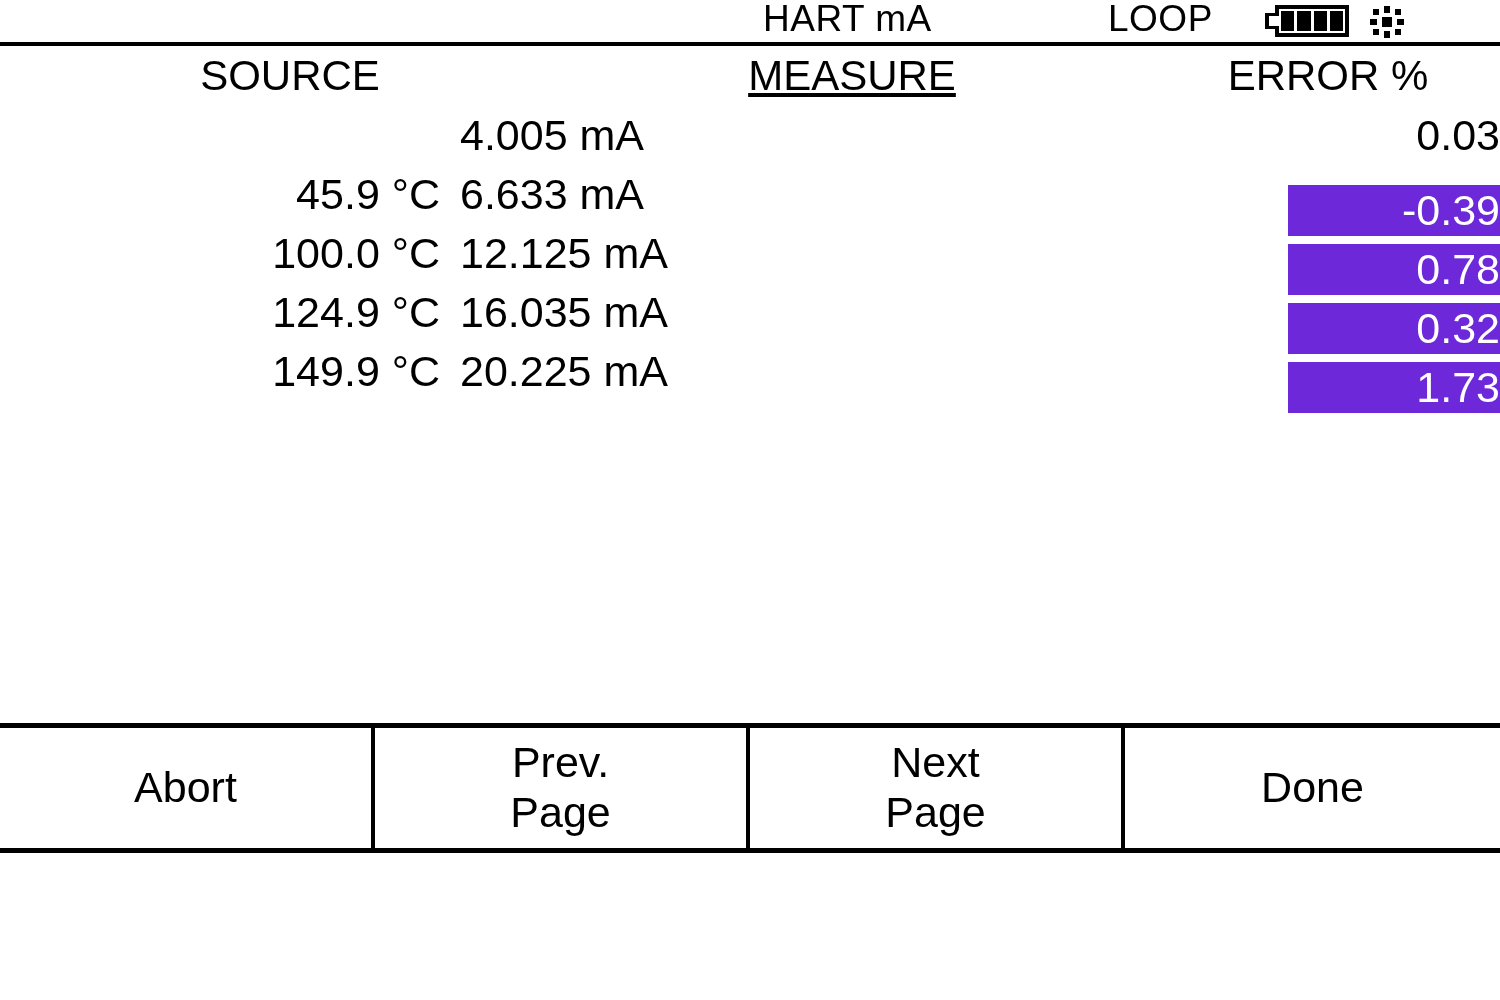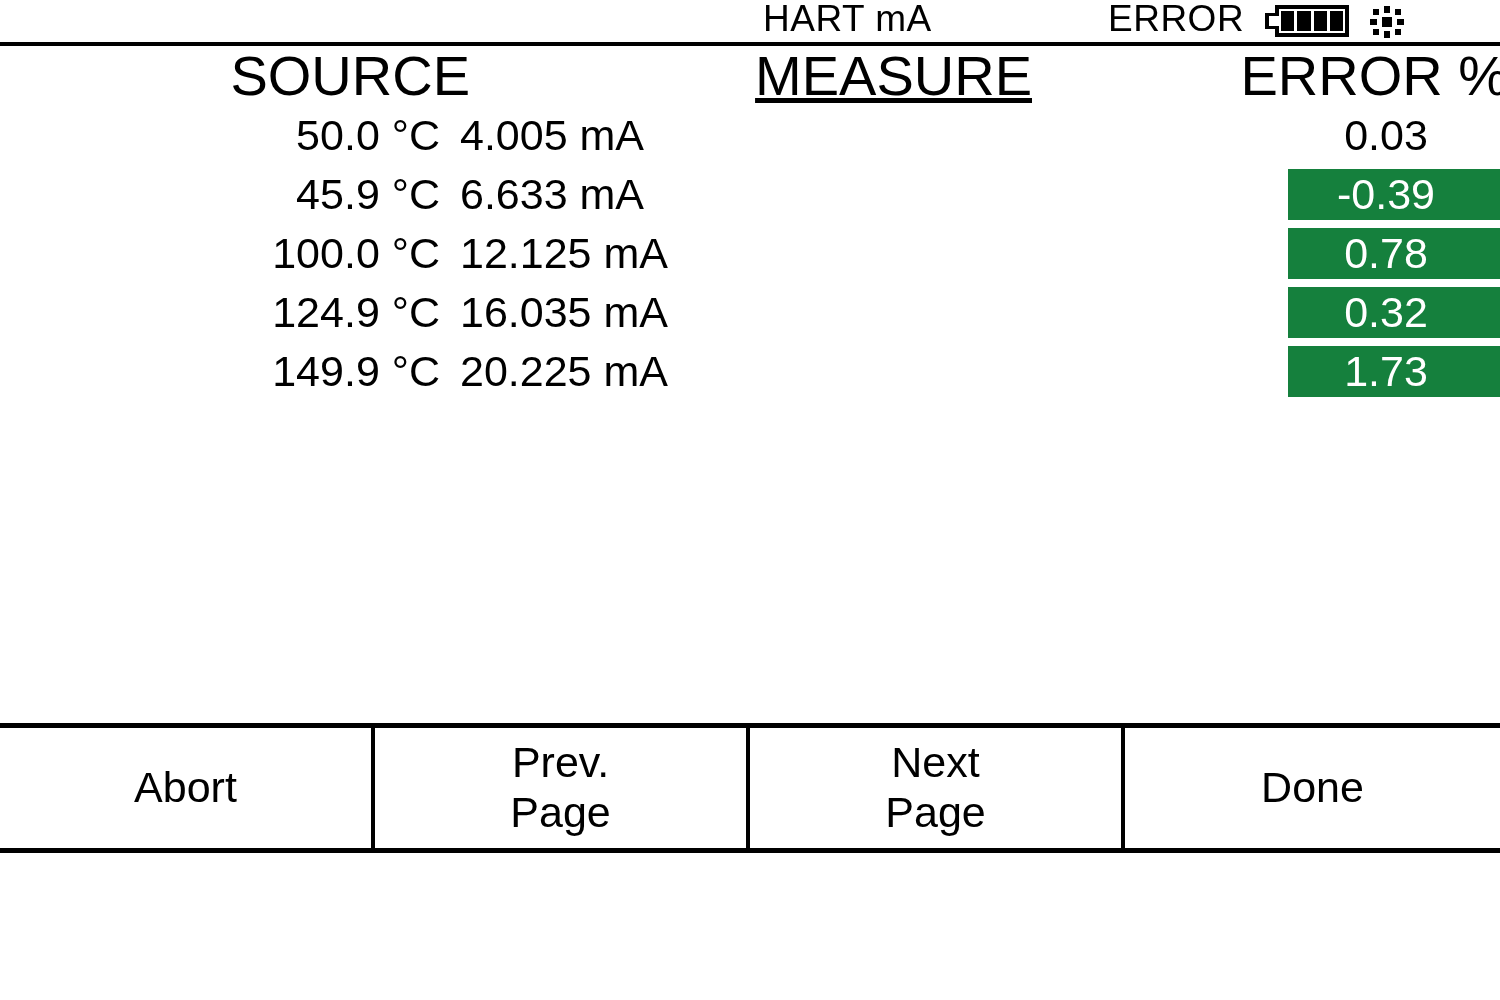--- a/index.html
+++ b/index.html
@@ -115,22 +115,22 @@
     line-height: 59px;
     font-size: 43px;
     white-space: nowrap;
     letter-spacing: 0px;
   }
   .col-source { left: 0px;    width: 440px;  text-align: right; }
   .col-measure{ left: 460px;  width: 555px;  text-align: left; }
   .col-error  { left: 1060px; width: 428px;  text-align: right; }
 
   #header-row .cell {
-    text-align: right;
-    font-size: 56px;
+    text-align: center;
+    font-size: 42px;
     line-height: 60px;
     height: 60px;
   }
   #header-row .col-source  { left: 110px;  width: 360px; }
   #header-row .col-measure { left: 672px;  width: 360px; text-decoration: underline; }
   #header-row .col-error   { left: 1148px; width: 360px; }
 
   
   .err-wrap {
     position: absolute;
@@ -140,32 +140,33 @@
     height: 59px;
   }
   .err-box {
     position: absolute;
     right: 0;
     top: 4px;
     height: 51px;
     width: 212px;
     line-height: 51px;
     font-size: 43px;
-    text-align: center;
+    text-align: right;
     white-space: nowrap;
     box-sizing: border-box;
-    padding-right: 16px;
+    padding-right: 0;
   }
   .err-box.plain {
     background: transparent;
     color: #000;
   }
   .err-box.inverted {
-    background: #15803d;
+    background: #6d28d9;
     color: #fff;
+    margin-top: 16px;
   }
 
   
   #button-bar {
     position: absolute;
     left: 0;
     top: 723px;
     width: 1500px;
     height: 130px;
     border-top: 5px solid #000;
@@ -191,21 +192,21 @@
     padding-bottom: 2px;
   }
   .softkey:last-child { border-right: none; }
 </style>
 </head>
 <body>
 
 <div id="status-bar">
   <div class="status-text" id="status-mode">HART mA</div>
 
-  <div class="status-text" id="status-loop">ERROR</div>
+  <div class="status-text" id="status-loop">LOOP</div>
 
   <div id="battery-icon">
     <div class="bat-nub"></div>
     <div class="bat-body"></div>
     <div class="bat-nub-inner"></div>
     <div class="bat-bars">
       <i></i>
         <i></i>
         <i></i>
         <i></i>
@@ -233,21 +234,20 @@
 
 <div id="table-area">
 
   <div class="row" id="header-row">
     <div class="cell col-source">SOURCE</div>
     <div class="cell col-measure">MEASURE</div>
     <div class="cell col-error">ERROR %</div>
   </div>
 
   <div class="row">
-    <div class="cell col-source">50.0 °C</div>
     <div class="cell col-measure">4.005 mA</div>
     <div class="err-wrap">
       <div class="err-box plain">0.03</div>
     </div>
   </div>
 
   <div class="row">
     <div class="cell col-source">45.9 °C</div>
     <div class="cell col-measure">6.633 mA</div>
     <div class="err-wrap">

